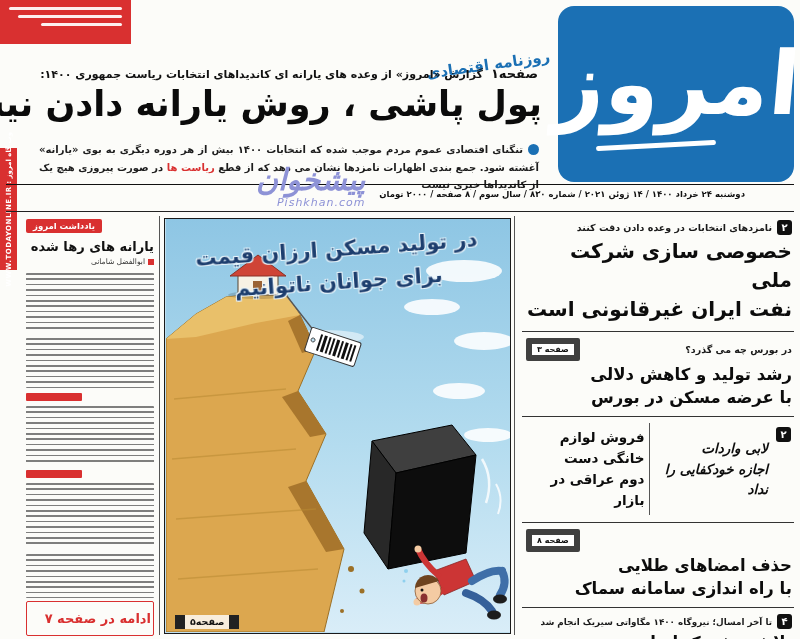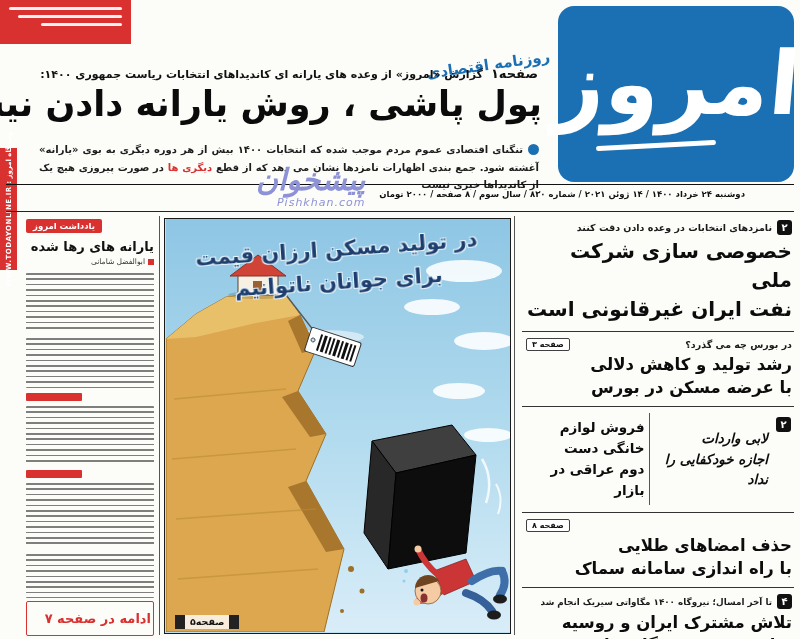--- a/index.html
+++ b/index.html
@@ -52,21 +52,21 @@
   
   .news-col { position:absolute; top:214px; right:6px; width:272px; height:425px; overflow:hidden; }
   .news-item { position:relative; padding:6px 2px 7px 4px; border-bottom:1px solid #333; }
   .kicker-row { display:flex; align-items:center; gap:5px; margin-bottom:2px; }
   .kicker-row.spread { justify-content:space-between; }
   .kicker-row.only-box { justify-content:flex-end; }
   .kicker { font-size:9.5px; font-weight:bold; color:#1a1a1a; white-space:nowrap;text-align:center; }
   .kicker.small { font-size:8.8px; }
   .num-badge { flex:none; width:15px; height:15px; background:#101010; color:#fff; border-radius:3px;
                display:flex; align-items:center; justify-content:center; font-size:10px; font-weight:bold; }
-  .page-box { flex:none; border:1px solid #404040; border-radius:2px; font-size:8px; font-weight:bold;
+  .page-box { flex:none; border:6px solid #404040; border-radius:2px; font-size:8px; font-weight:bold;
               padding:1px 5px; background:#fff; }
   .news-title { font-weight:900; color:#0c0c0c; text-align:right; white-space:pre-line; }
   .t-xl  { font-size:20px;  line-height:1.45; }
   .t-lg  { font-size:16.5px; line-height:1.4; }
   .t-md  { font-size:13.5px; line-height:1.55; }
   .pair-item { padding-right:22px; }
   .pair { display:flex; }
   .pair-cell { flex:1; padding:4px 4px; display:flex; align-items:center; }
   .pair-cell.pair-right { border-left:1px solid #555;font-style:italic; }
   .pair-badge { position:absolute; right:3px; top:10px; }
@@ -113,21 +113,21 @@
     <span class="masthead-text">امروز</span>
     <span class="masthead-swash"></span>
   </div>
   <div class="tagline">روزنامه اقتصادی</div>
 
   <div class="kicker-row-main">
     <span class="page1">صفحه۱</span>
     <span class="main-kicker">گزارش «امروز» از وعده های یارانه ای کاندیداهای انتخابات ریاست جمهوری ۱۴۰۰:</span>
   </div>
   <h1 class="headline">پول پاشی ، روش یارانه دادن نیست!</h1>
-  <p class="lead"><span class="lead-icon"></span><span>تنگنای اقتصادی عموم مردم موجب شده که انتخابات ۱۴۰۰ بیش از هر دوره دیگری به بوی «یارانه» آغشته شود. جمع بندی اظهارات نامزدها نشان می دهد که از قطع </span><span class="red-t">دیگری ها</span><span> در صورت پیروزی هیچ یک از کاندیداها خبری نیست</span></p>
+  <p class="lead"><span class="lead-icon"></span><span>تنگنای اقتصادی عموم مردم موجب شده که انتخابات ۱۴۰۰ بیش از هر دوره دیگری به بوی «یارانه» آغشته شود. جمع بندی اظهارات نامزدها نشان می دهد که از قطع </span><span class="red-t">ریاست ها</span><span> در صورت پیروزی هیچ یک از کاندیداها خبری نیست</span></p>
 
   <div class="rule1"></div>
   <div class="dateline">دوشنبه ۲۴ خرداد ۱۴۰۰ / ۱۴ ژوئن ۲۰۲۱ / شماره ۸۳۰ / سال سوم / ۸ صفحه / ۲۰۰۰ تومان</div>
   <div class="watermark">
     <span class="wm-fa">پیشخوان</span>
     <span class="wm-en">Pishkhan.com</span>
   </div>
   <div class="rule2"></div>
   <div class="vline-a"></div>
   <div class="vline-b"></div>

